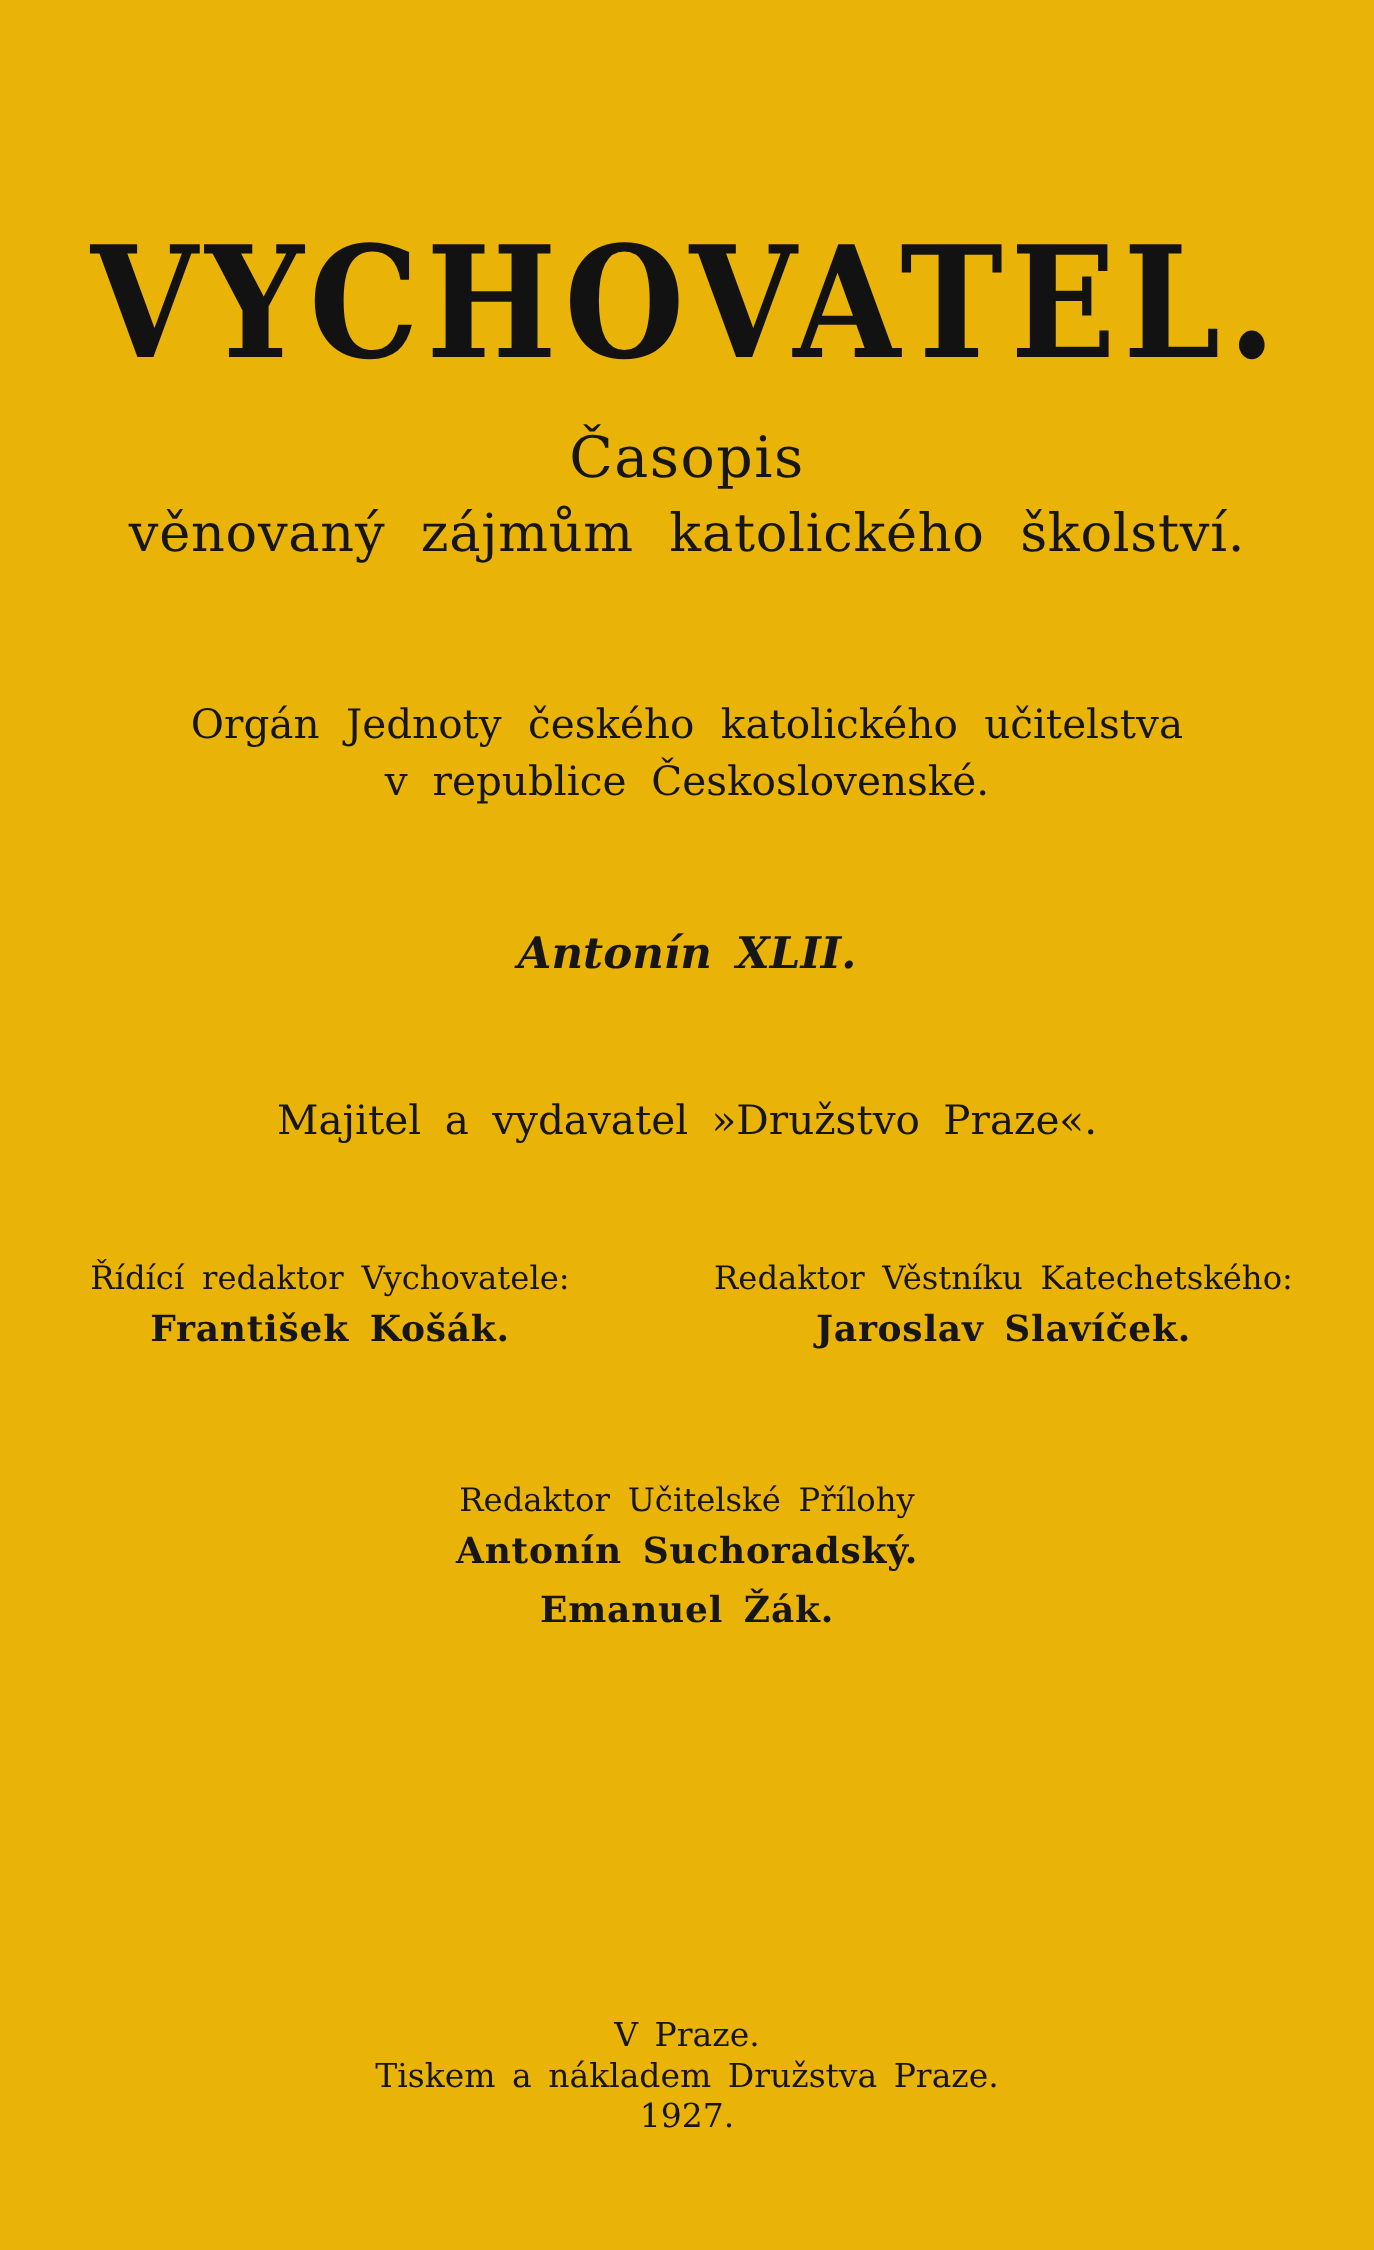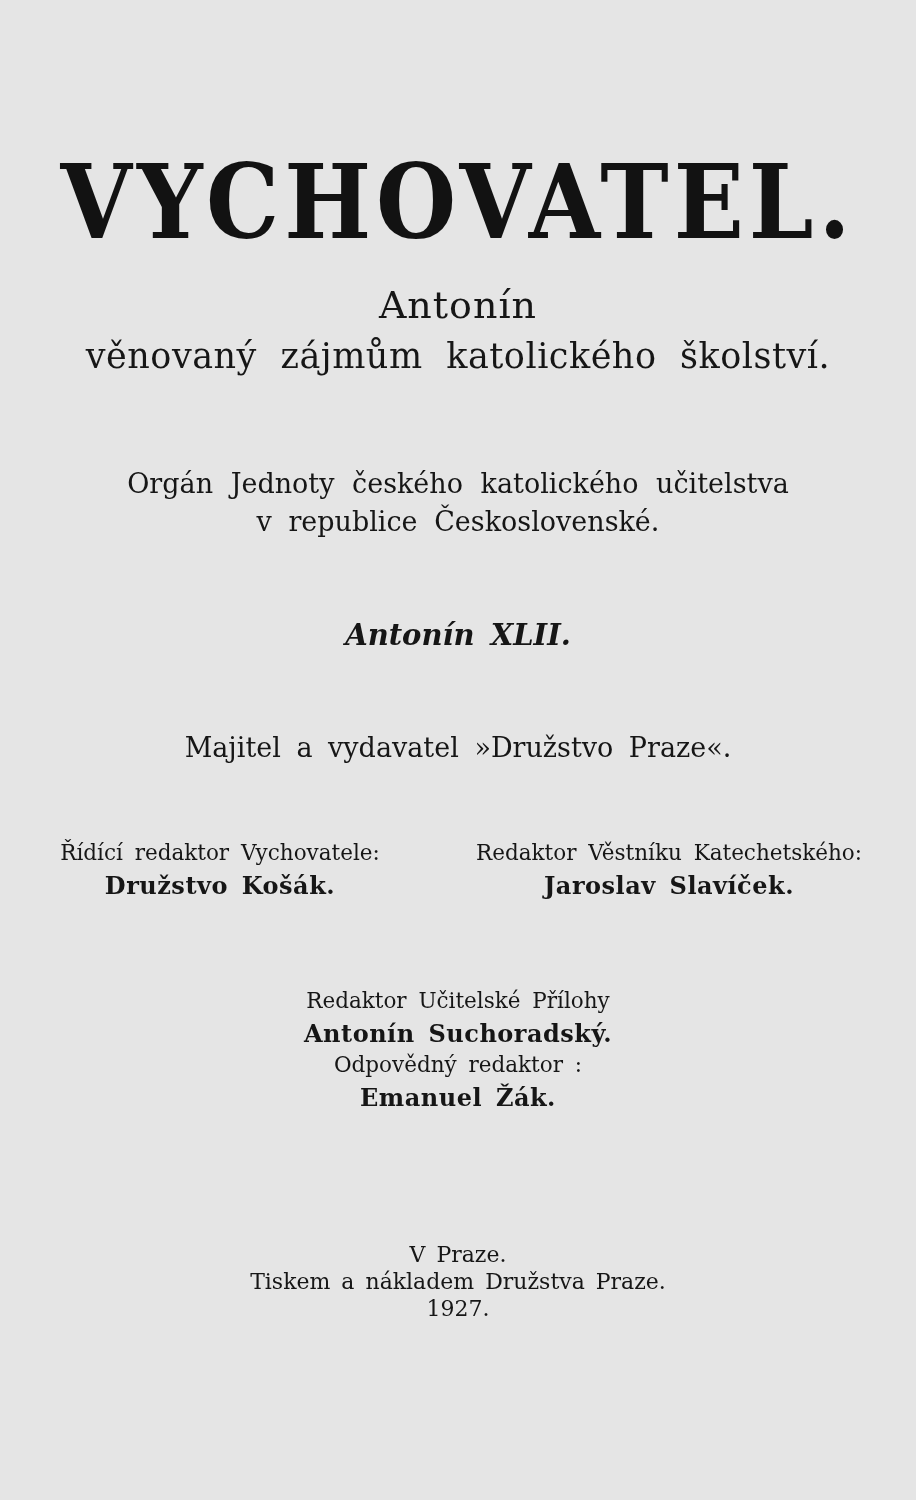--- a/index.html
+++ b/index.html
@@ -5,21 +5,21 @@
   html, body {
     margin: 0;
     padding: 0;
     background: #9a9a9a;
   }
   .page {
     position: relative;
     width: 916px;
     height: 1500px;
     margin: 0 auto;
-    background: #e5e5e5;
+    background: #eab308;
     color: #161616;
     font-family: "DejaVu Serif", "Liberation Serif", serif;
     text-align: center;
     overflow: hidden;
   }
   .abs { position: absolute; left: 0; right: 0; }
 
   .journal-title {
     top: 142px;
     font-size: 92px;
@@ -89,59 +89,58 @@
   }
   .editor-name {
     font-size: 24px;
     font-weight: bold;
     word-spacing: 5px;
     letter-spacing: 0.5px;
     display: block;
     margin-top: 6px;
   }
 
-  .imprint { top: 1241px; font-size: 22px; line-height: 27px; }
+  .imprint { top: 1344px; font-size: 22px; line-height: 27px; }
   .imprint-line { display: block; word-spacing: 4px; }
 </style>
 </head>
 <body>
 
 <div class="page">
 
   <div class="abs journal-title">VYCHOVATEL.</div>
 
-  <div class="abs subtitle-1">Antonín</div>
+  <div class="abs subtitle-1">Časopis</div>
 
   <div class="abs subtitle-2">věnovaný zájmům katolického školství.</div>
 
   <div class="abs organ-1">Orgán Jednoty českého katolického učitelstva</div>
 
   <div class="abs organ-2">v republice Československé.</div>
 
   <div class="abs volume">Antonín XLII.</div>
 
   <div class="abs publisher">Majitel a vydavatel »Družstvo Praze«.</div>
 
   <div class="editor-left">
     <span class="editor-role">Řídící redaktor Vychovatele:</span>
-    <span class="editor-name">Družstvo Košák.</span>
+    <span class="editor-name">František Košák.</span>
   </div>
 
   <div class="editor-right">
     <span class="editor-role">Redaktor Věstníku Katechetského:</span>
     <span class="editor-name">Jaroslav Slavíček.</span>
   </div>
 
   <div class="abs editor-center-1">
     <span class="editor-role">Redaktor Učitelské Přílohy</span>
     <span class="editor-name">Antonín Suchoradský.</span>
   </div>
 
   <div class="abs editor-center-2">
-    <span class="editor-role">Odpovědný redaktor :</span>
     <span class="editor-name">Emanuel Žák.</span>
   </div>
 
   <div class="abs imprint">
     <span class="imprint-line">V Praze.</span>
     <span class="imprint-line">Tiskem a nákladem Družstva Praze.</span>
     <span class="imprint-line">1927.</span>
   </div>
 
 </div>

